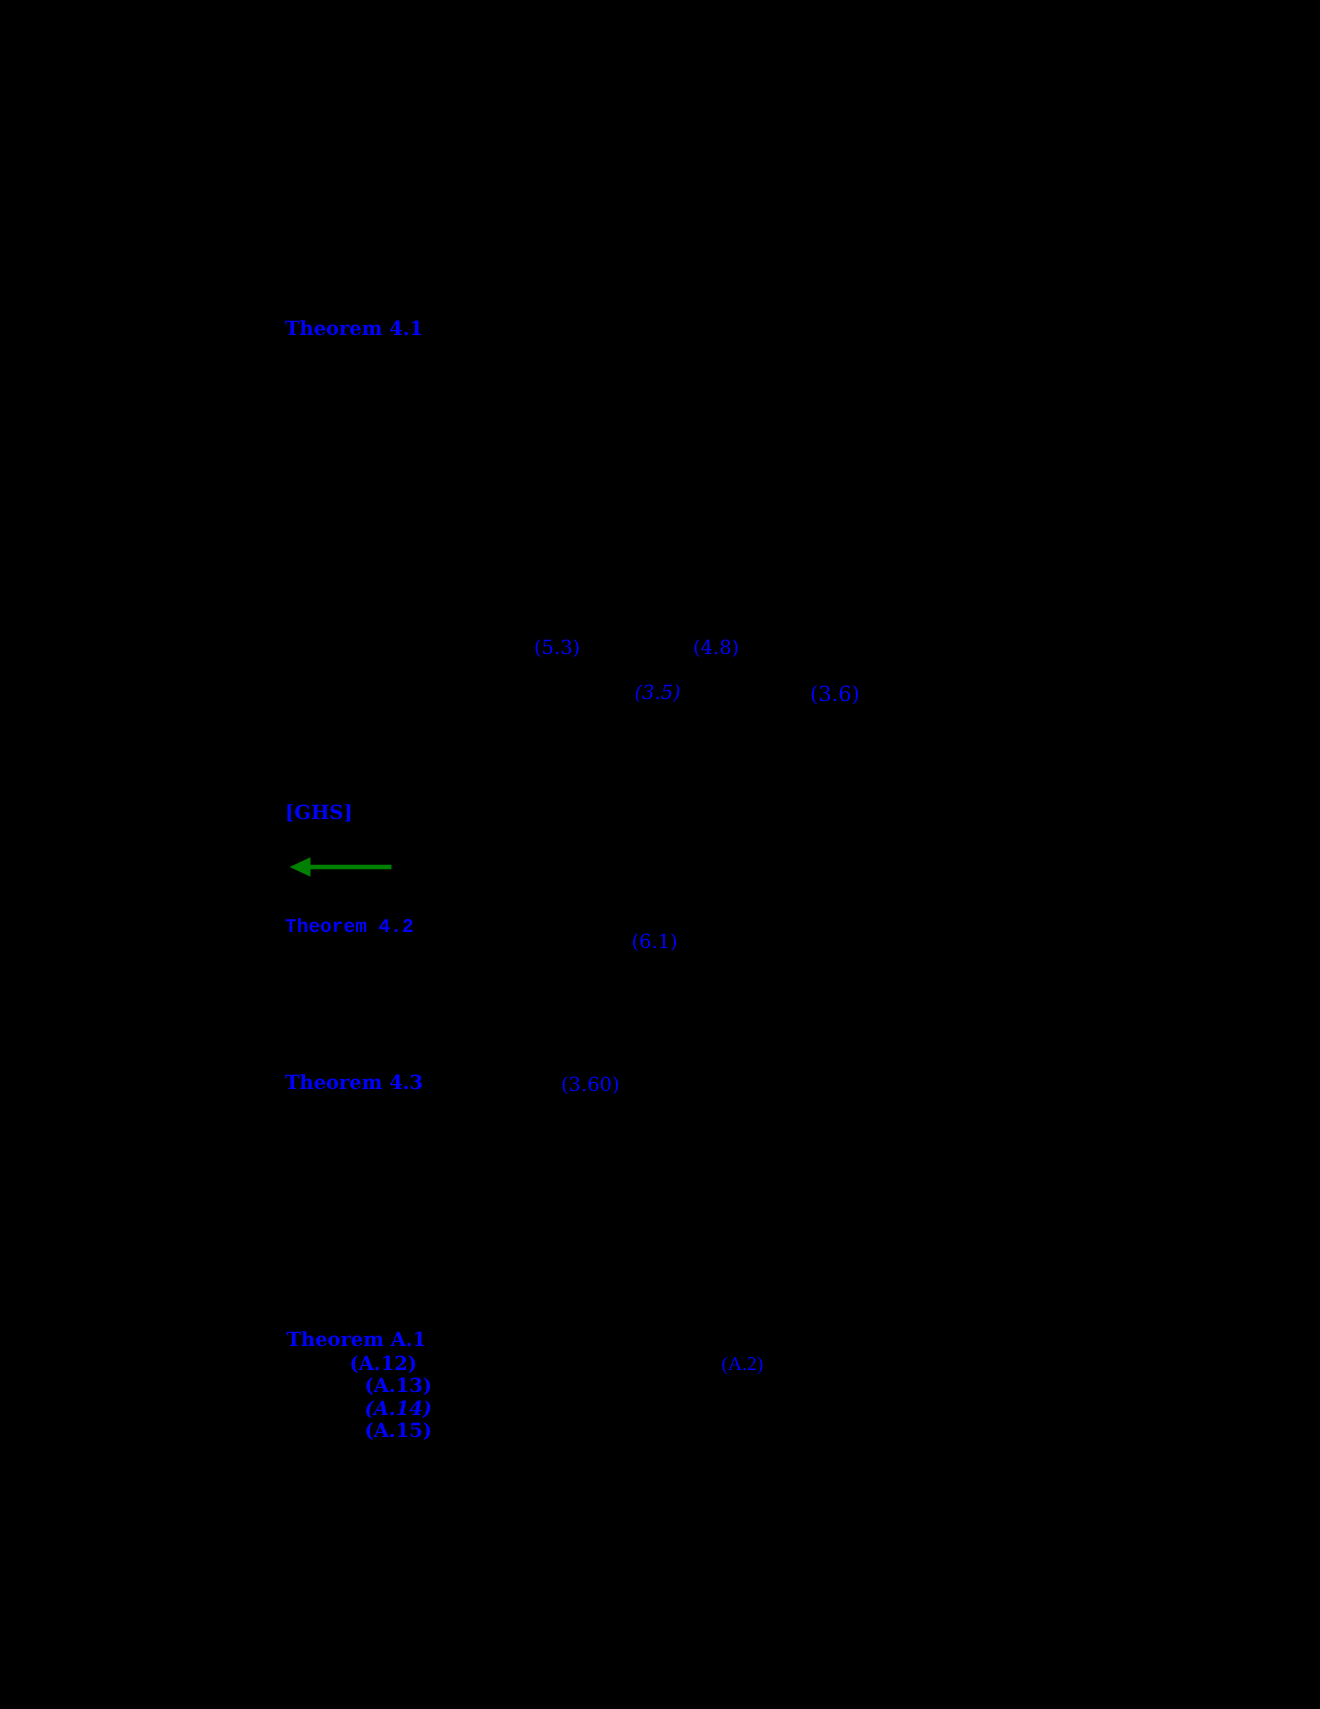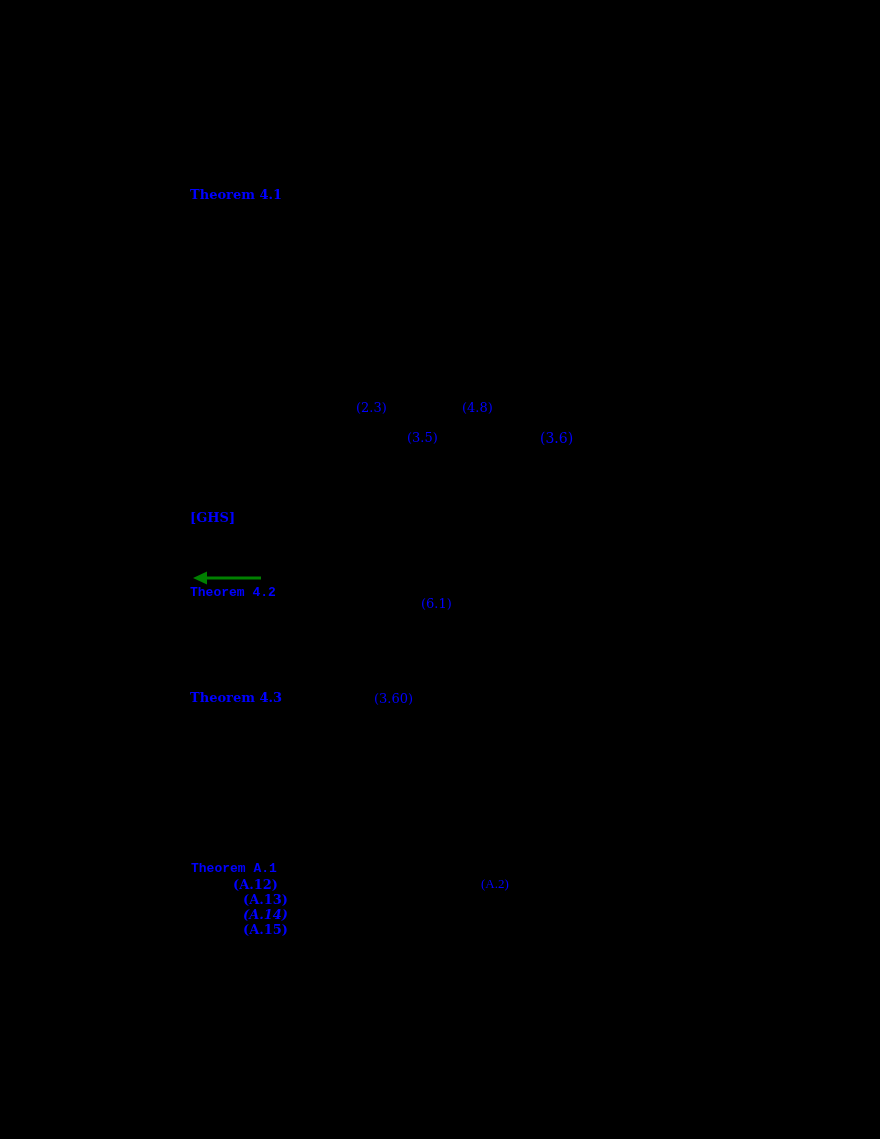--- a/index.html
+++ b/index.html
@@ -18,63 +18,64 @@
     font-family:"DejaVu Serif", serif;
   }
   .link{
     position:absolute;
     color:var(--link);
     font-size:13px;
     line-height:13px;
     white-space:nowrap;
     text-decoration:none;
     cursor:pointer;
+    margin-top:25px;
   }
   .link.bold{font-weight:700;}
   .arrow-wrap{
     position:absolute;
     left:193px;
     top:570px;
     width:70px;
     height:14px;
   }
 </style>
 </head>
 <body>
 
 <div class="page">
 
   <a class="link bold" style="left:190px;top:188px;">Theorem 4.1</a>
 
-  <a class="link" style="left:356px;top:401px;">(2.3)</a>
+  <a class="link" style="left:356px;top:401px;">(5.3)</a>
 
   <a class="link" style="left:462px;top:401px;">(4.8)</a>
 
-  <a class="link" style="left:407px;top:431px;">(3.5)</a>
+  <a class="link" style="left:423px;top:431px;font-style:italic;">(3.5)</a>
 
   <a class="link" style="left:540px;top:432px;font-size:14px;">(3.6)</a>
 
   <a class="link bold" style="left:190px;top:511px;">[GHS]</a>
 
   <span class="arrow-wrap">
     <svg width="70" height="14" viewBox="0 0 70 14" xmlns="http://www.w3.org/2000/svg">
       <line x1="12" y1="7" x2="68" y2="7" stroke="var(--arrow)" stroke-width="3"></line>
       <polygon points="0,7 14,0.5 14,13.5" fill="var(--arrow)"></polygon>
     </svg>
   </span>
 
   <a class="link bold" style="left:190px;top:586px;font-family:Liberation Mono, monospace;">Theorem 4.2</a>
 
   <a class="link" style="left:421px;top:597px;">(6.1)</a>
 
   <a class="link bold" style="left:190px;top:691px;text-align:center;">Theorem 4.3</a>
 
   <a class="link" style="left:374px;top:692px;">(3.60)</a>
 
-  <a class="link bold" style="left:191px;top:862px;font-family:Liberation Mono, monospace;">Theorem A.1</a>
+  <a class="link bold" style="left:191px;top:862px;">Theorem A.1</a>
 
   <a class="link bold" style="left:233px;top:878px;">(A.12)</a>
 
   <a class="link bold" style="left:243px;top:893px;">(A.13)</a>
 
   <a class="link bold" style="left:243px;top:908px;font-style:italic;">(A.14)</a>
 
   <a class="link bold" style="left:243px;top:923px;">(A.15)</a>
 
   <a class="link" style="left:481px;top:877px;font-family:Liberation Serif, serif;">(A.2)</a>

